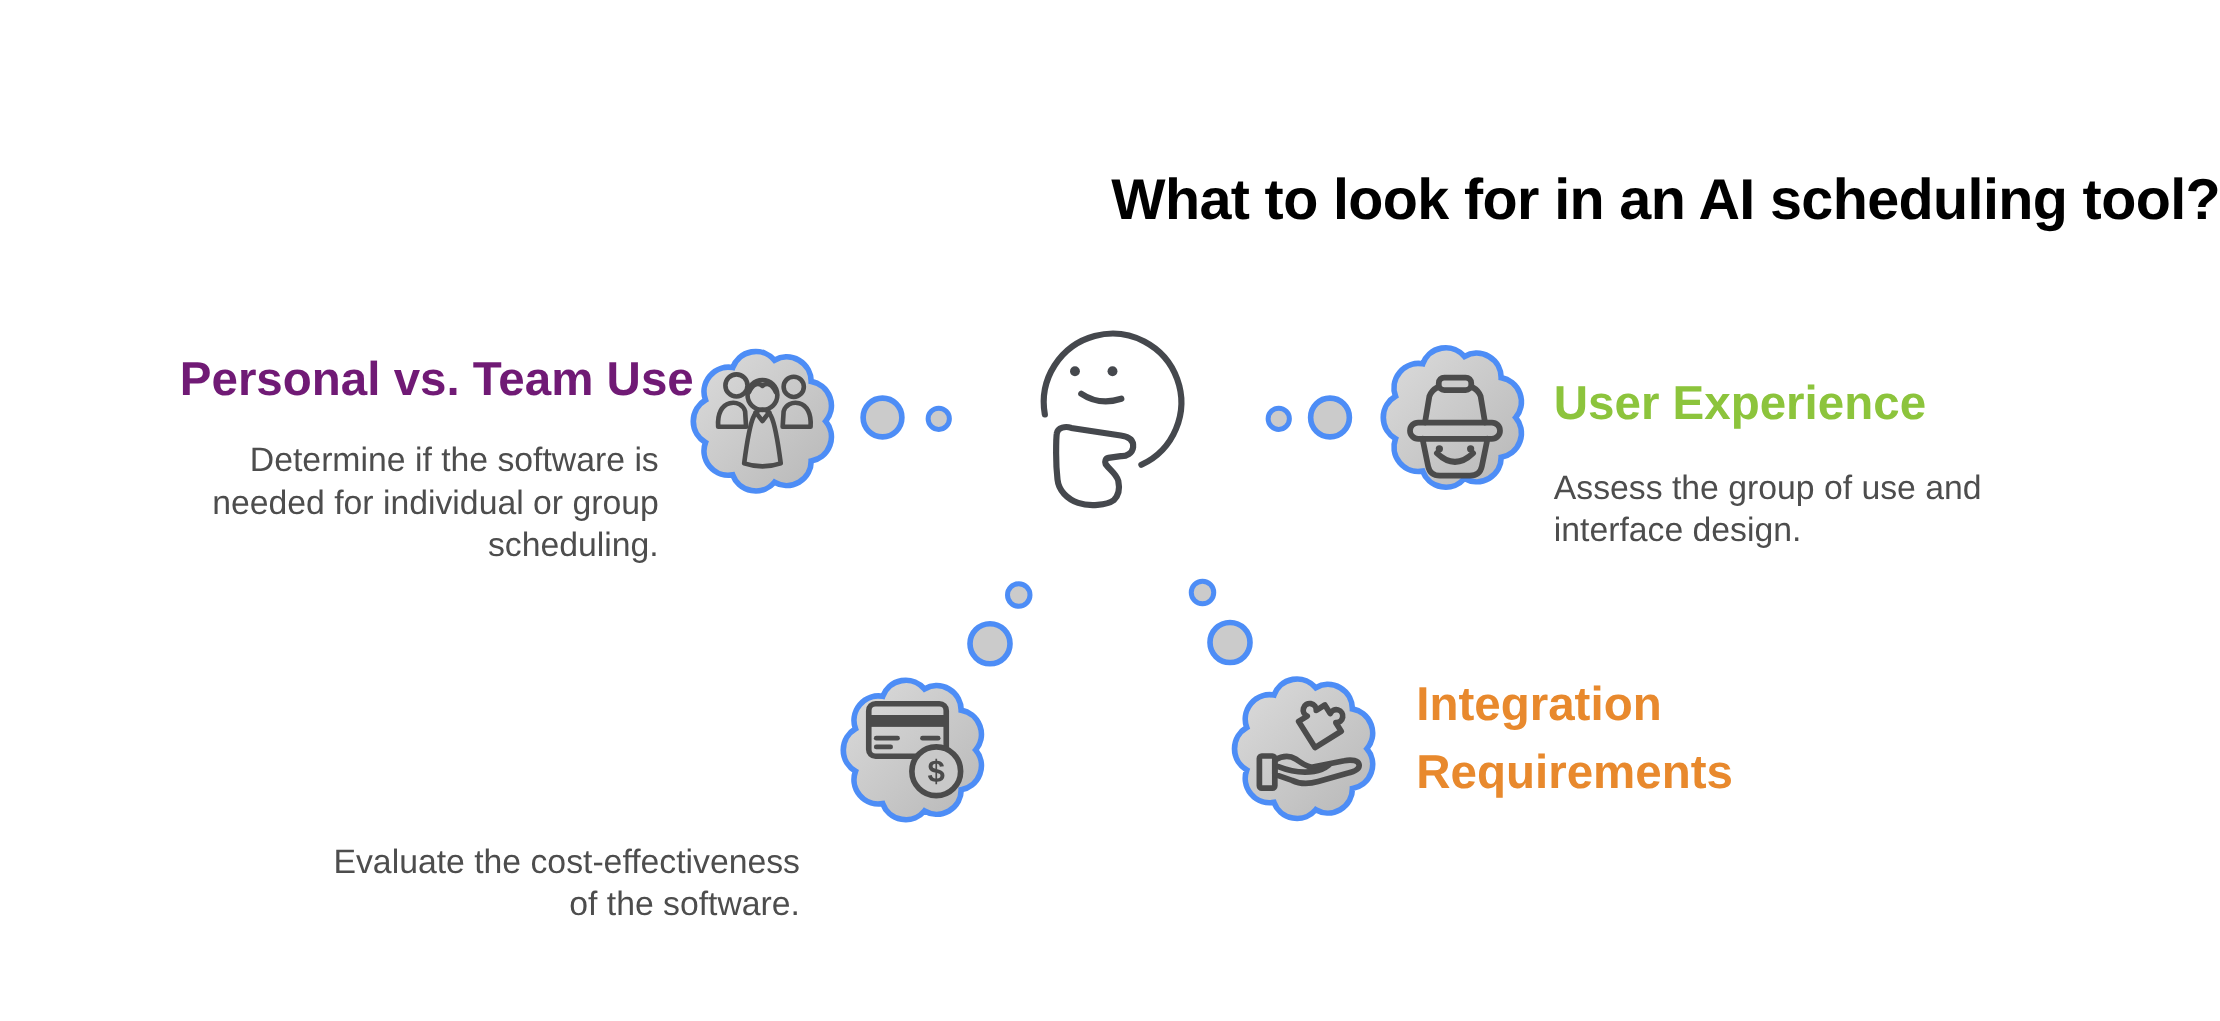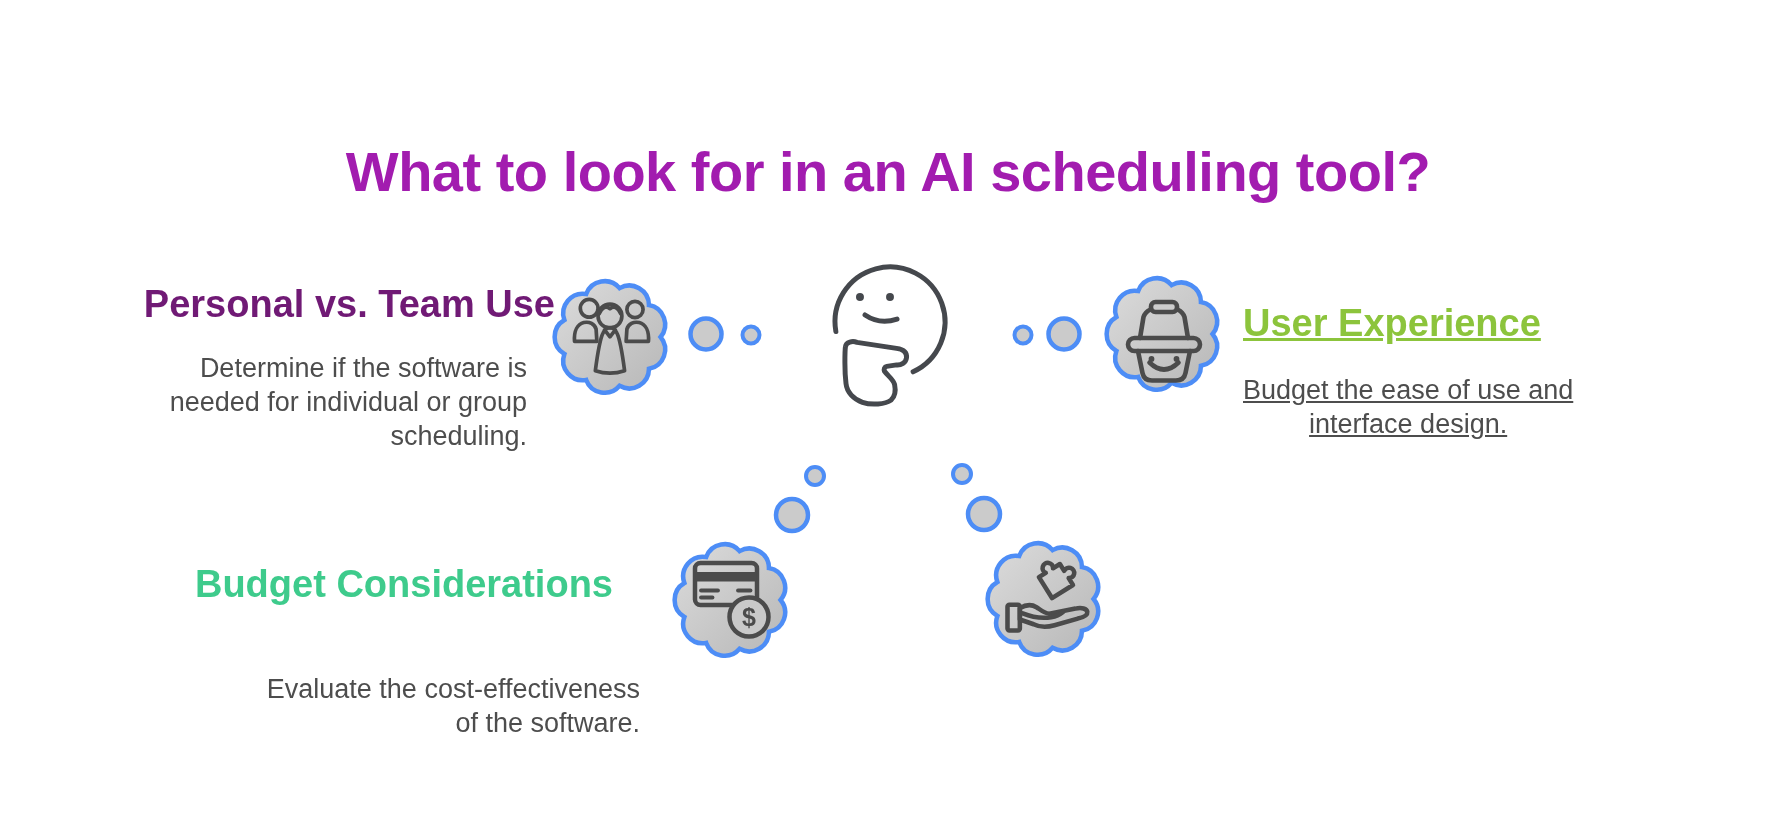--- a/index.html
+++ b/index.html
@@ -2,31 +2,31 @@
 <html><head>
 <meta charset="utf-8">
 <style>
   html,body{margin:0;padding:0;background:#ffffff;}
   .canvas{
     position:relative;width:1776px;height:817px;background:#ffffff;overflow:hidden;
     font-family:"Liberation Sans","DejaVu Sans",sans-serif;
   }
   .abs{position:absolute;}
   .title{
-    left:0;right:0;top:101px;text-align:center;
-    font-size:56px;font-weight:bold;color:#a21caf;letter-spacing:-0.5px;
+    left:0;right:0;top:101px;text-align:right;
+    font-size:46px;font-weight:bold;color:#000000;letter-spacing:-0.5px;
   }
   .sec-title{
     font-size:38px;font-weight:bold;line-height:50px;white-space:pre-line;
   }
   .sec-desc{
     font-size:27px;line-height:34px;color:#4d4d4d;white-space:pre-line;
   }
   .ta-r{text-align:right;}
-  .ta-l{text-align:center;text-decoration:underline;}
+  .ta-l{text-align:left;}
   .c-blue{color:#701a75;}
   .c-green{color:#8CC43C;}
   .c-emerald{color:#3ECB8C;}
   .c-orange{color:#E8892D;}
   
   .s1-title{right:1221px;top:279px;}
   .s1-desc{right:1249px;top:351px;}
   .s2-title{left:1243px;top:298px;}
   .s2-desc{left:1243px;top:373px;}
   .s3-title{right:1163px;top:559px;}
@@ -135,21 +135,22 @@
   </svg>
 
   <h1 class="abs title">What to look for in an AI scheduling tool?</h1>
 
   <div class="abs sec-title ta-r c-blue s1-title">Personal vs. Team Use</div>
   <div class="abs sec-desc ta-r s1-desc">Determine if the software is
 needed for individual or group
 scheduling.</div>
 
   <div class="abs sec-title ta-l c-green s2-title">User Experience</div>
-  <div class="abs sec-desc ta-l s2-desc">Budget the ease of use and
+  <div class="abs sec-desc ta-l s2-desc">Assess the group of use and
 interface design.</div>
 
-  <div class="abs sec-title ta-r c-emerald s3-title">Budget Considerations</div>
   <div class="abs sec-desc ta-r s3-desc">Evaluate the cost-effectiveness
 of the software.</div>
 
+  <div class="abs sec-title ta-l c-orange s4-title">Integration
+Requirements</div>
 
 </div>
 
 </body></html>

